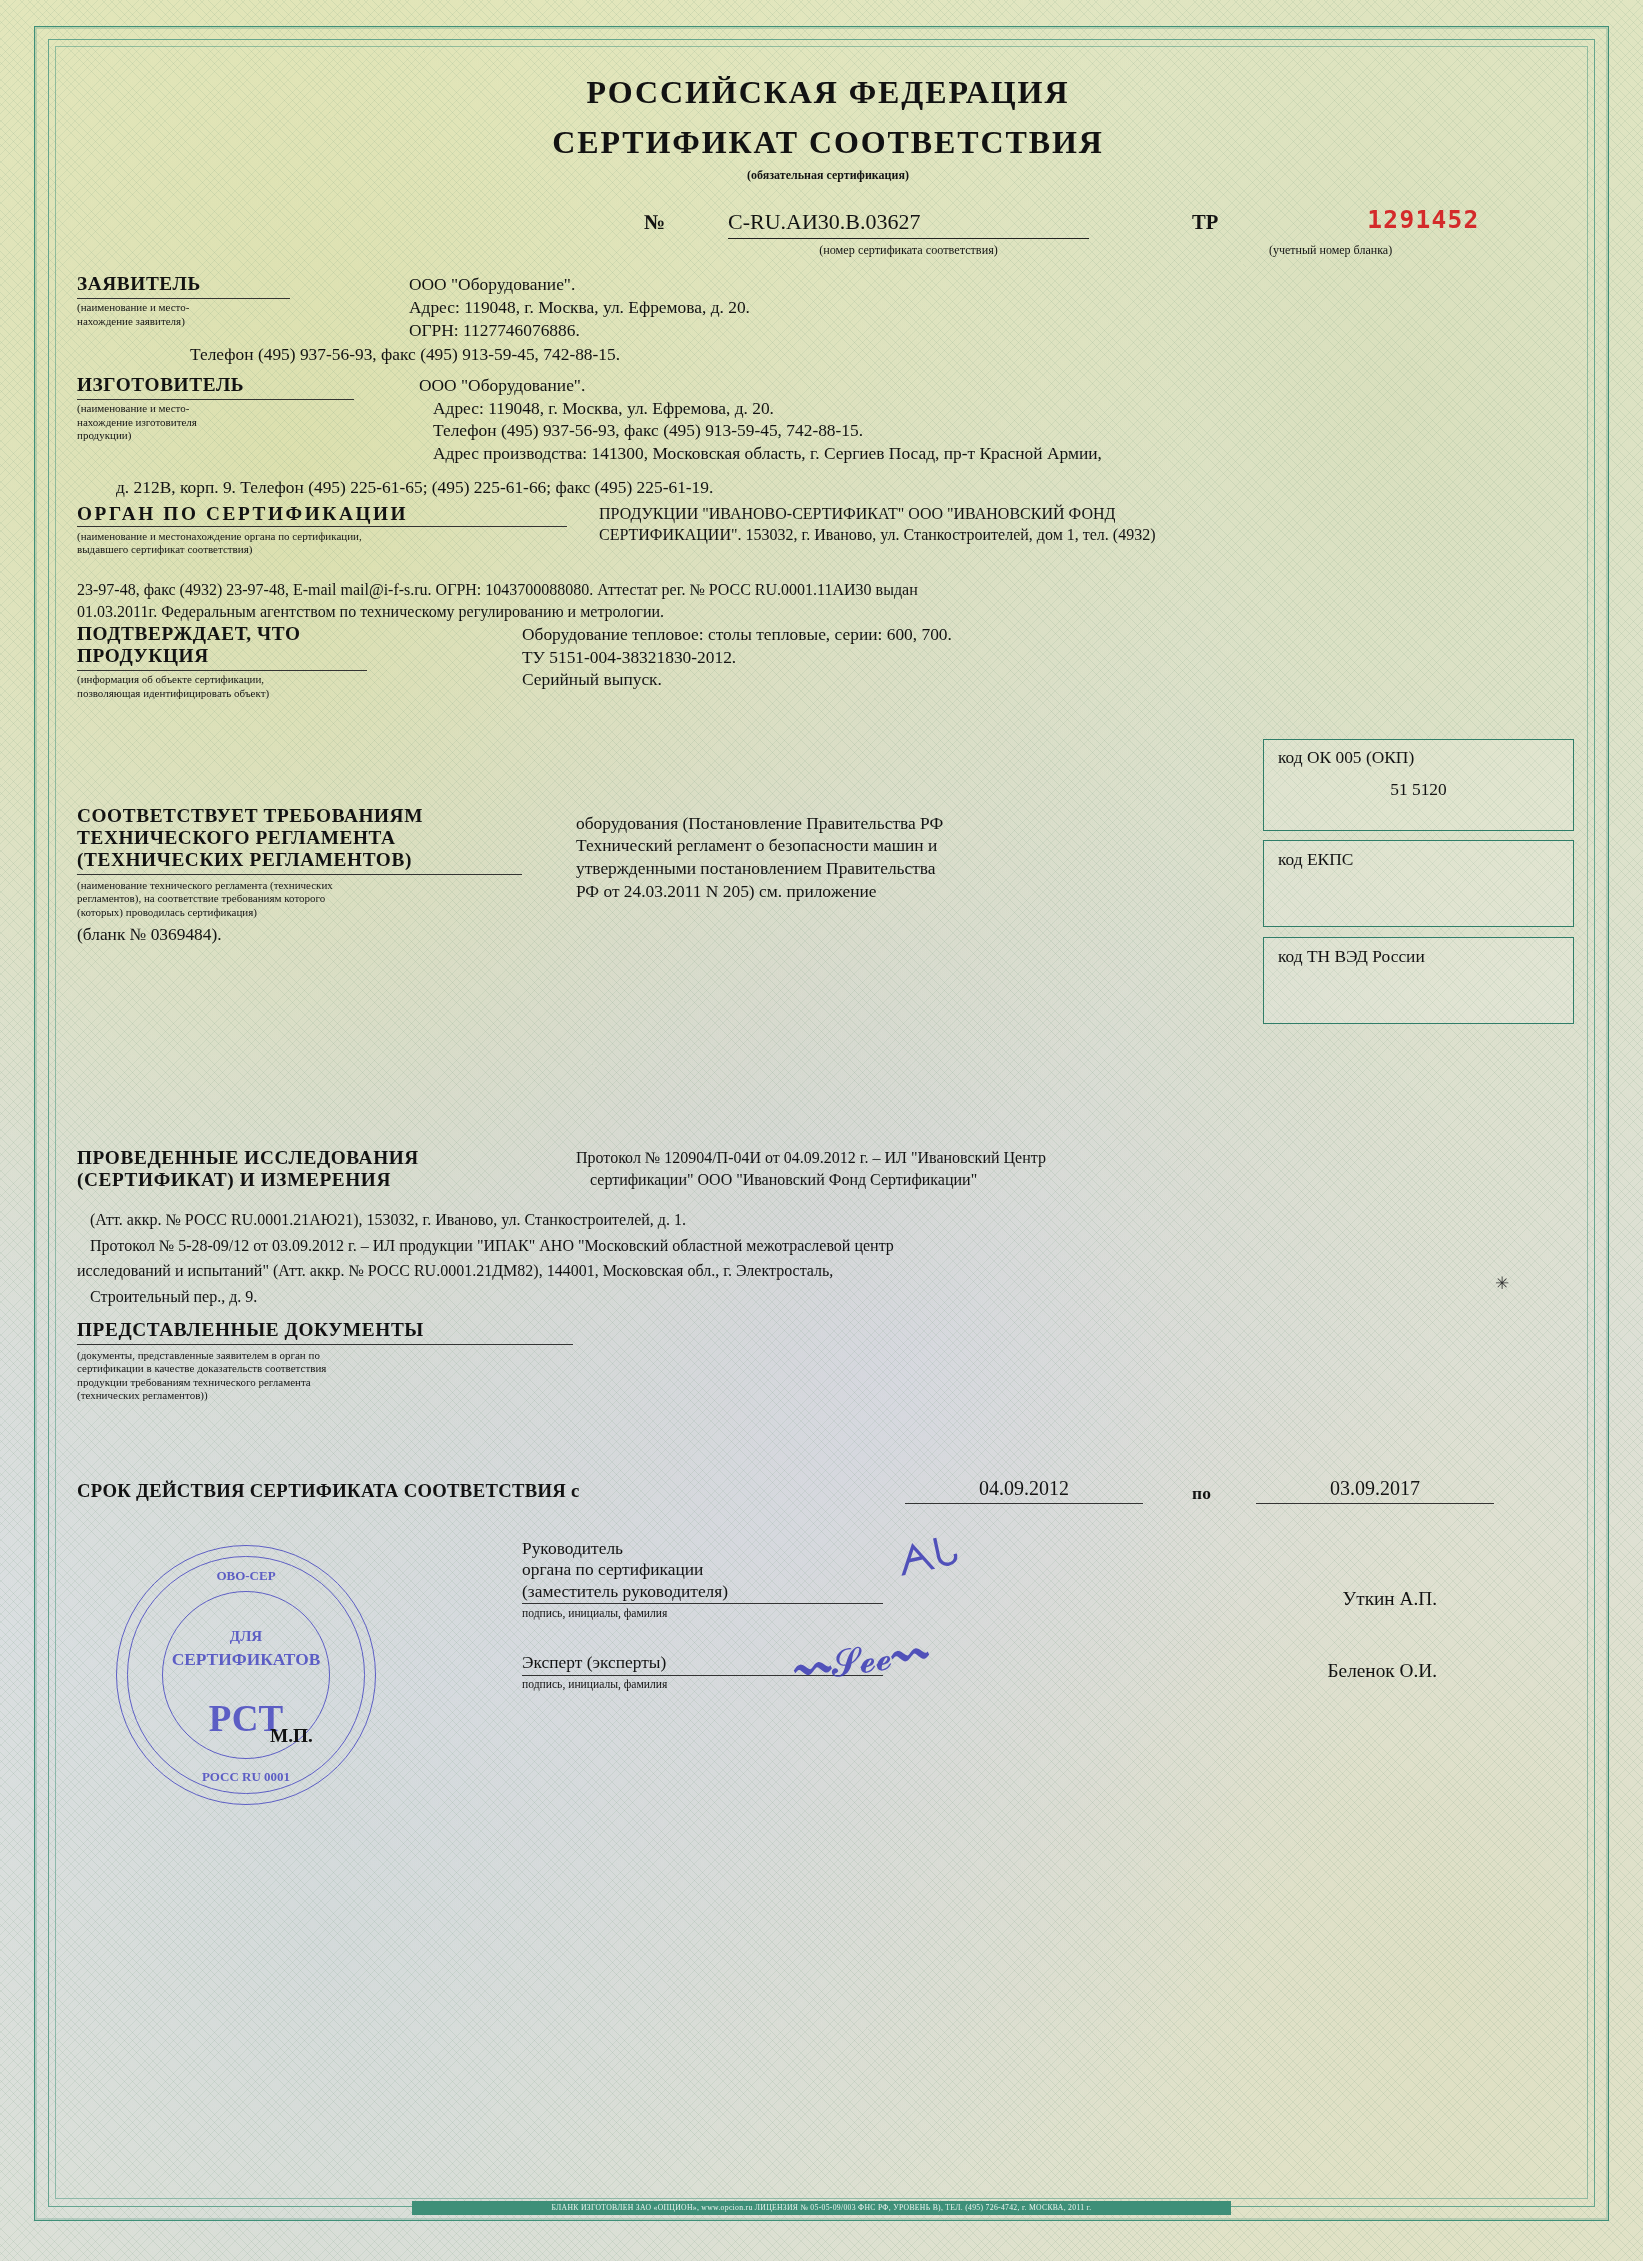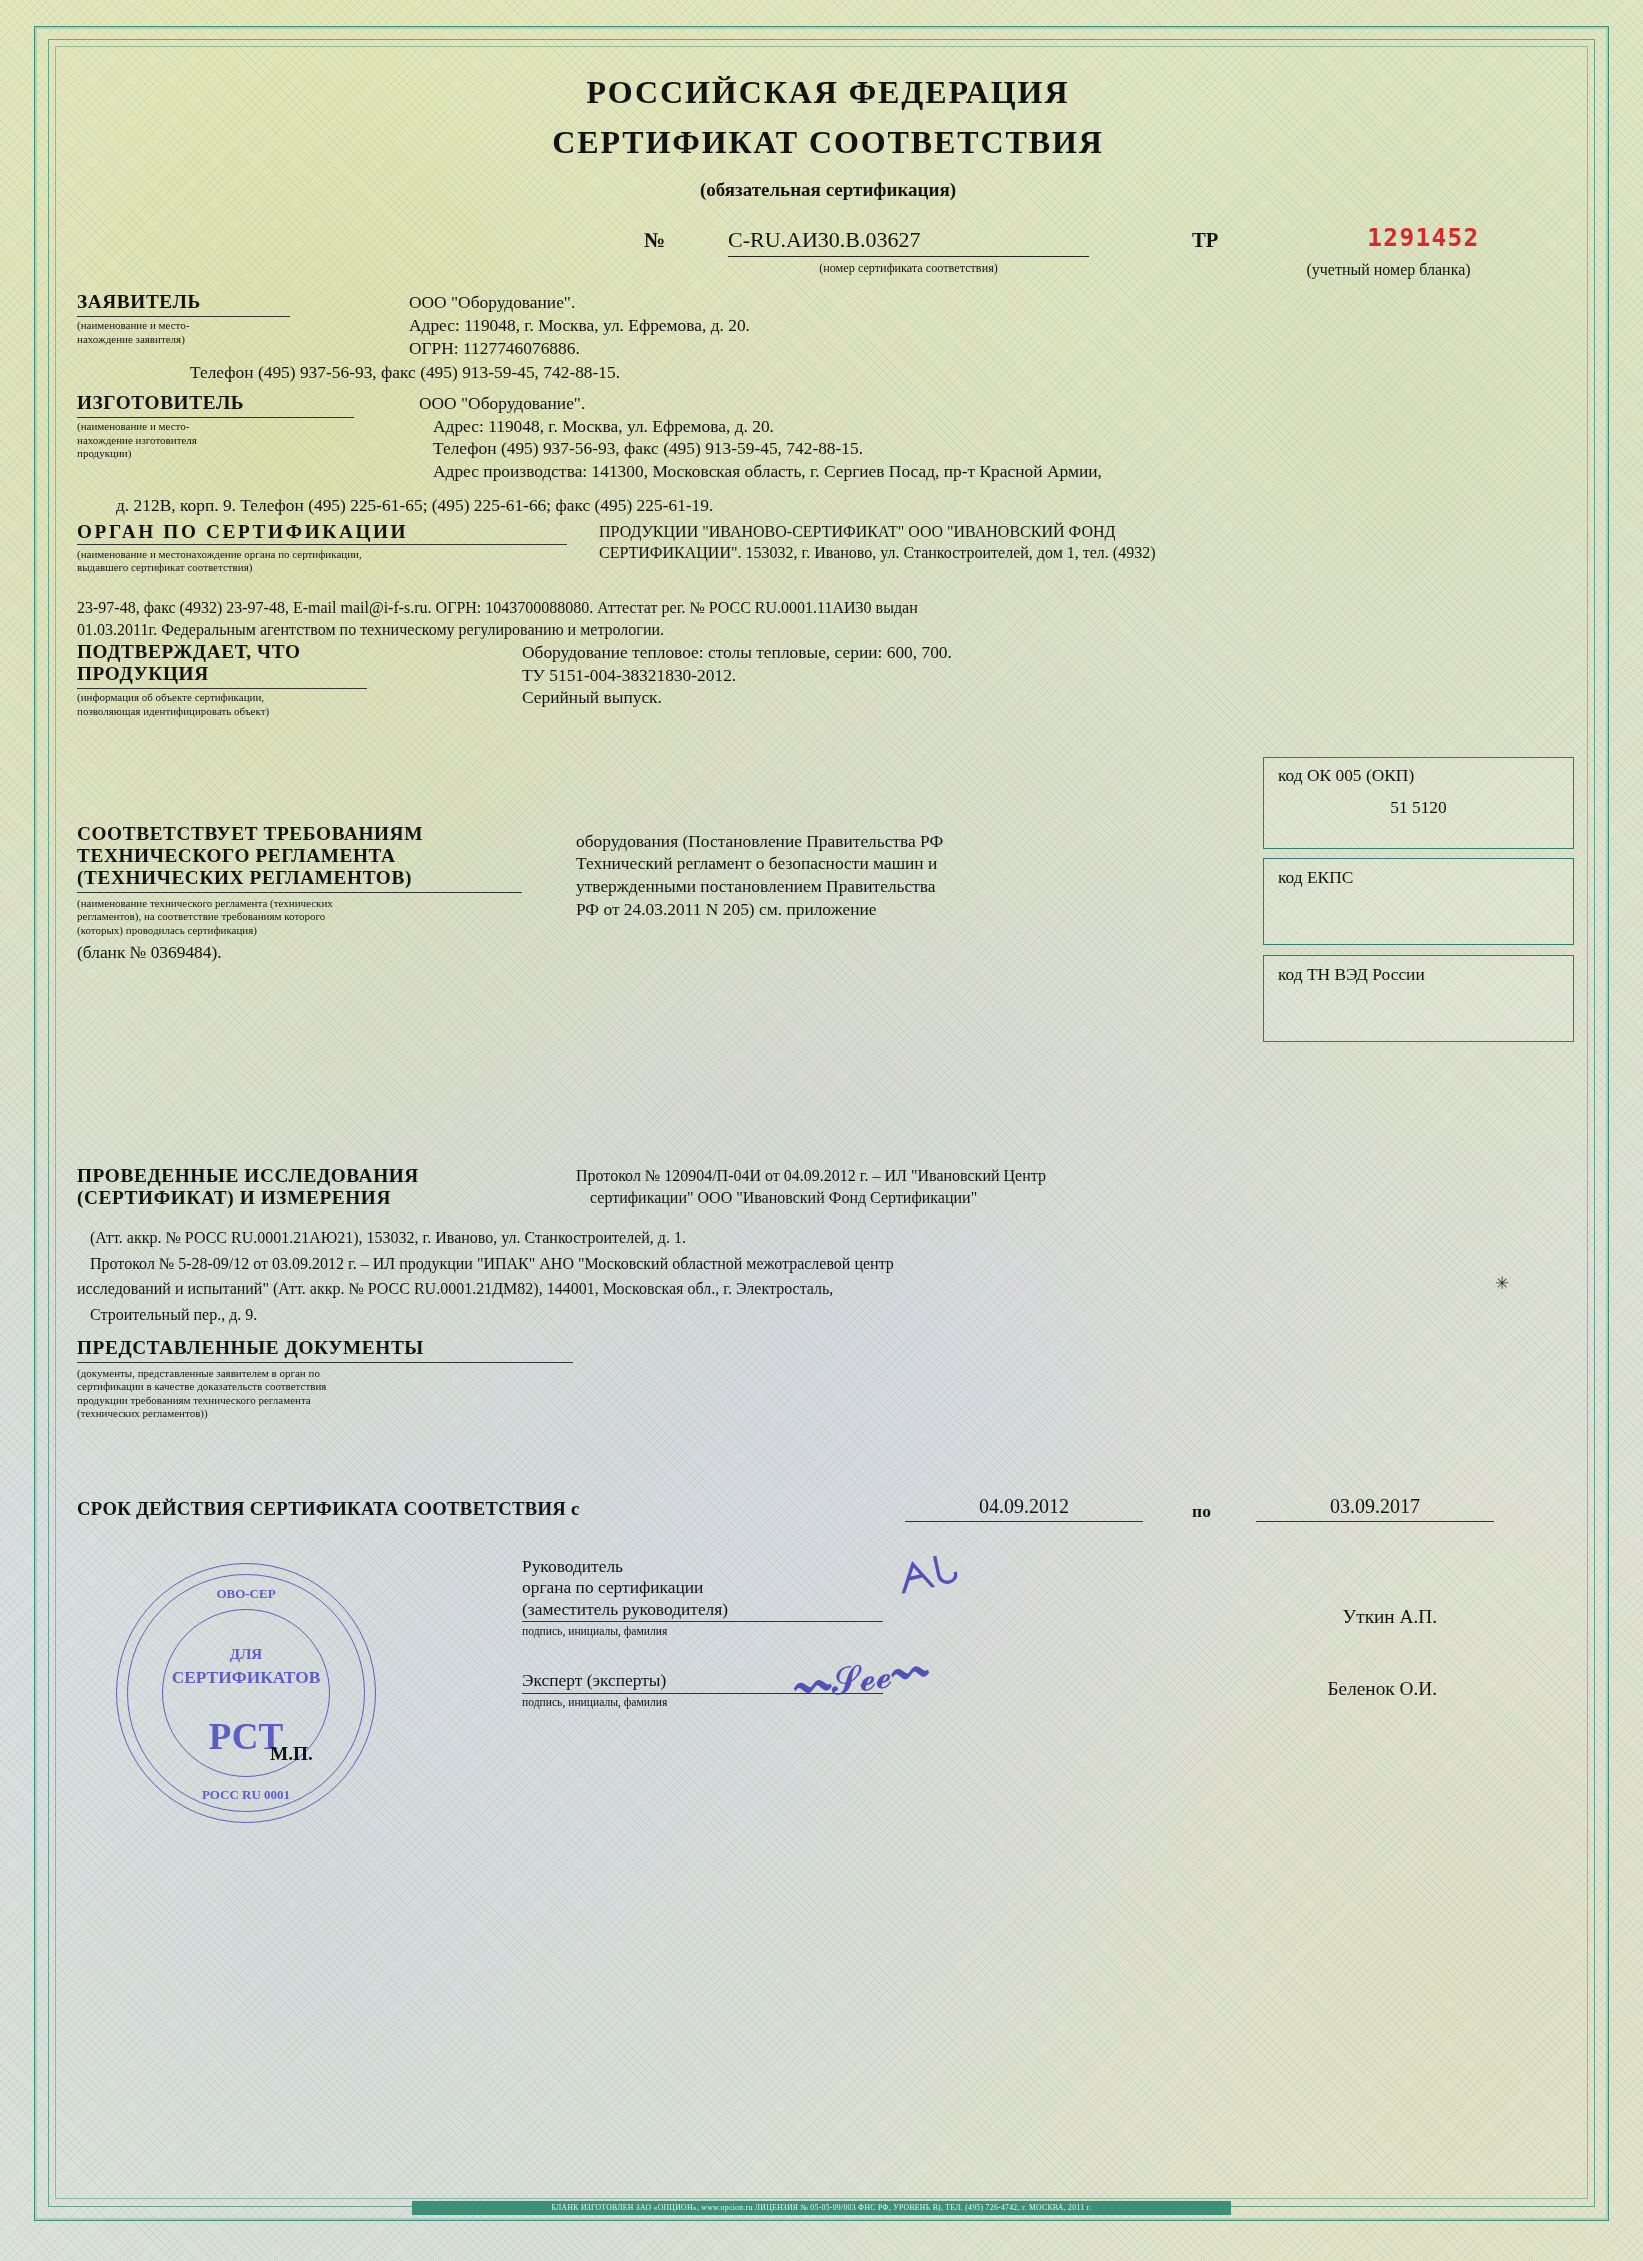--- a/index.html
+++ b/index.html
@@ -64,22 +64,22 @@
     font-size: 32px;
     letter-spacing: 1.9px;
     margin-top: 11.6px;
   }
   .hdr .t2 {
     font-size: 32px;
     letter-spacing: 1.9px;
     margin-top: 13px;
   }
   .hdr .t3 {
-    font-size: 19px;
-    margin-top: 18px;
+    font-size: 12px;
+    margin-top: 7px;
   }
 
   .numline {
     position: relative;
     margin-top: 26px;
     height: 57px;
   }
   .numline .nsign {
     position: absolute;
     left: 567px; top: 1.3px;
@@ -114,24 +114,23 @@
     width: 271px;
     text-align: center;
     font-family: "DejaVu Sans Mono", monospace;
     font-size: 24.5px;
     font-weight: bold;
     color: #d42a2a;
     letter-spacing: 1.3px;
   }
   .numline .blankno-cap {
     position: absolute;
-    left: 1160px; top: 34px;
+    left: 1192px; top: 34px;
     width: 303px;
-    text-align: center;
-    font-size: 16px;
+    font-size: 12px;
   }
   .lbl {
     font-weight: bold;
     font-size: 19.3px;
     letter-spacing: 0.6px;
   }
   .lbl-sp {
     font-weight: bold;
     font-size: 19.3px;
     letter-spacing: 2.6px;

